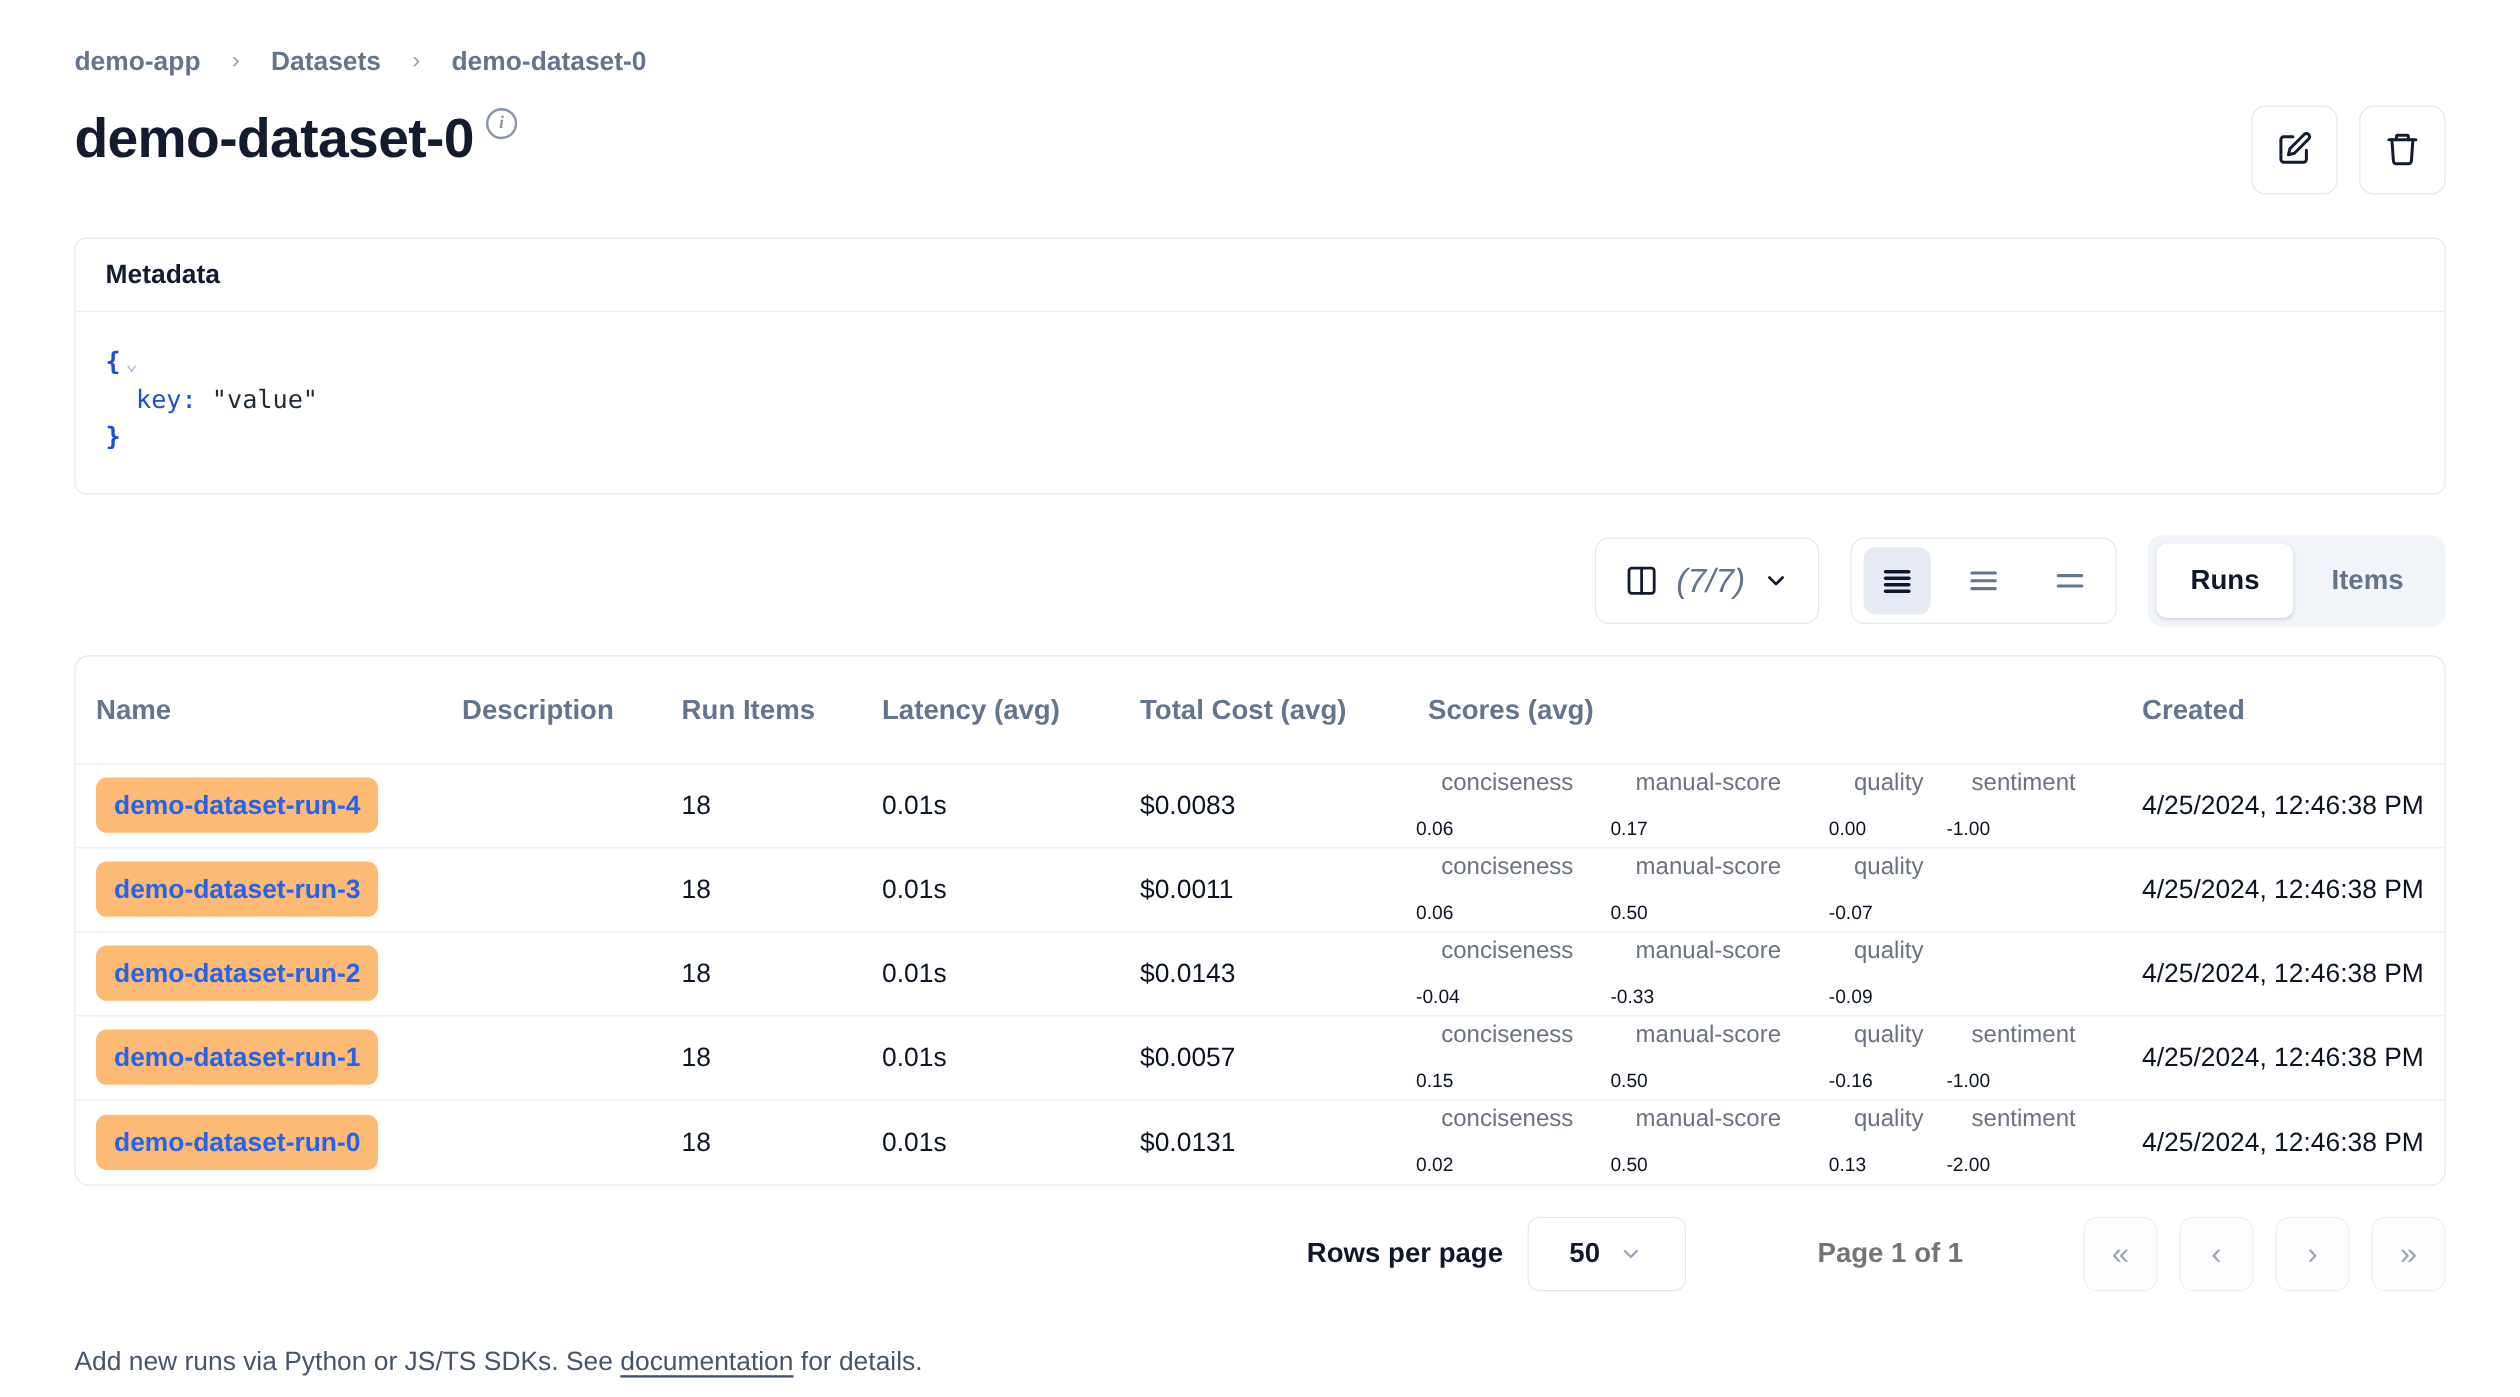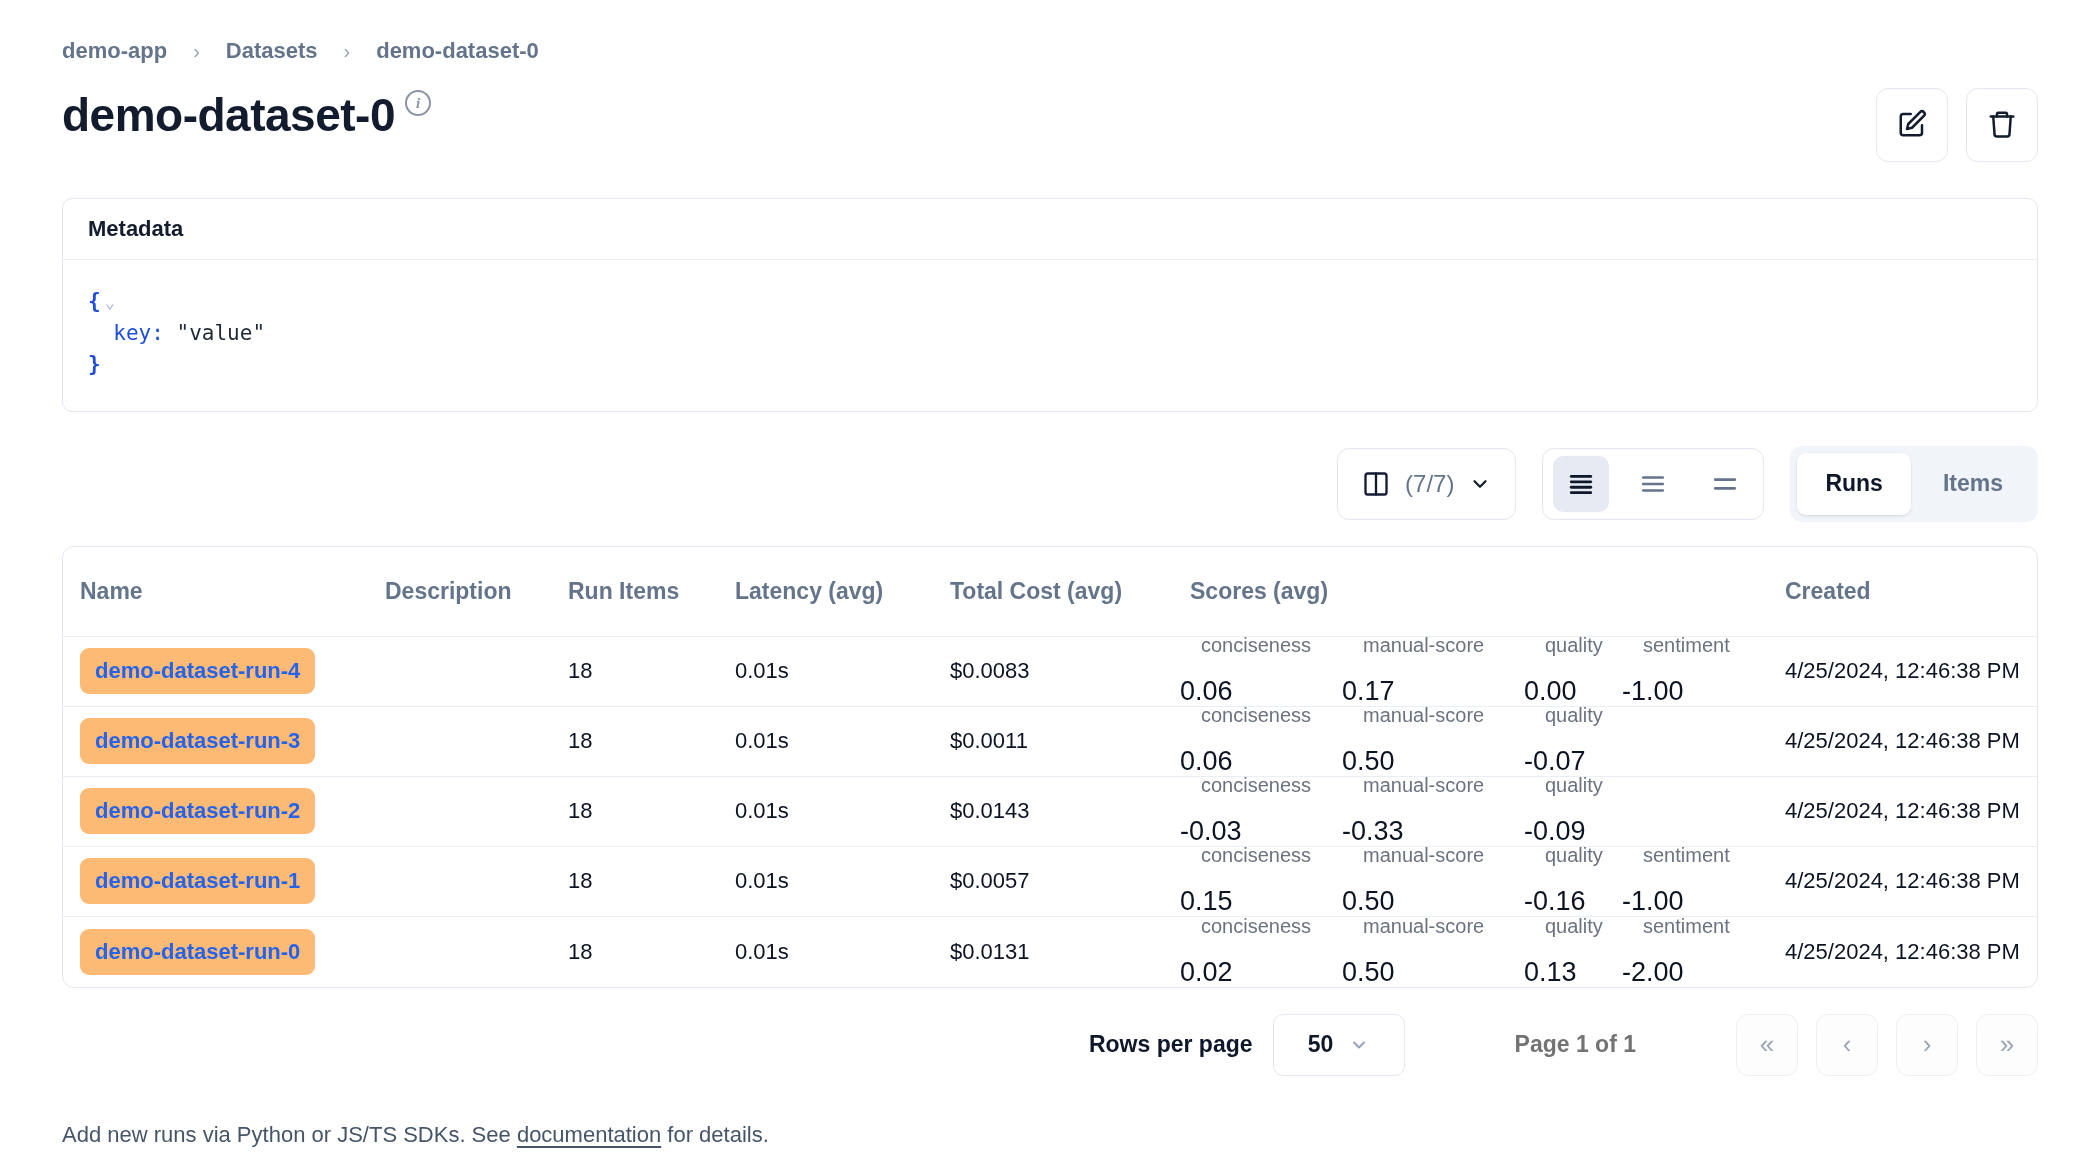--- a/index.html
+++ b/index.html
@@ -33,21 +33,21 @@
     font-size: 21px; line-height: 1.5; color: #1f2937; }
   .json-line { white-space: pre; }
   .json-punct { color: #1d4ed8; font-weight: 600; }
   .json-key { color: #1d4ed8; }
   .json-chevron { color: #a8b6d8; font-size: 17px; margin-left: 4px; }
 
   
   .toolbar { margin-top: 34px; display: flex; justify-content: flex-end; align-items: center; gap: 26px; }
   .col-select { height: 72px; display: flex; align-items: center; gap: 15px; padding: 0 24px;
     background: #fff; border: 1.5px solid #e3e8f0; border-radius: 12px; cursor: pointer; }
-  .col-select .count { font-size: 24px; color: #64748b; }
+  .col-select .count { font-size: 28px; color: #64748b; font-style: italic; }
   .rowheight-group { height: 72px; display: flex; align-items: center; gap: 16px; padding: 0 10px;
     border: 1.5px solid #e3e8f0; border-radius: 12px; background: #fff; }
   .rh-btn { width: 56px; height: 56px; border-radius: 10px; display: flex; align-items: center;
     justify-content: center; cursor: pointer; background: transparent; border: none; }
   .rh-btn.active { background: #e6ebf3; }
   .seg-tabs { height: 76px; background: #f1f4f9; border-radius: 12px; padding: 7px;
     display: flex; align-items: center; gap: 4px; }
   .seg-tab { padding: 0 28px; height: 62px; display: flex; align-items: center; font-size: 23px;
     font-weight: 600; color: #64748b; border-radius: 9px; cursor: pointer; }
   .seg-tab.active { background: #fff; color: #0f172a; box-shadow: 0 1px 3px rgba(15,23,42,.12); }
@@ -69,21 +69,21 @@
   .t-body .t-cell { font-size: 22px; color: #0c1322; }
   .name-pill { display: inline-block; background: #fdba74; color: #2563eb; font-weight: 700;
     font-size: 22px; padding: 10px 15px; border-radius: 9px; cursor: pointer; }
   .scores-cell { display: flex; align-items: center; }
   .score-item { flex: 0 0 auto; padding-right: 8px; }
   .score-0 { width: 162px; }
   .score-1 { width: 182px; }
   .score-2 { width: 98px; }
   .score-3 { width: 153px; }
   .score-label { font-size: 20px; color: #6b7280; line-height: 1.15; margin-left: 21px; }
-  .score-value { font-size: 27px; color: #0c1322; line-height: 1.2; margin-top: 18px; }
+  .score-value { font-size: 16px; color: #0c1322; line-height: 1.2; margin-top: 18px; }
 
   
   .pagination { margin-top: 26px; display: flex; align-items: center; justify-content: flex-end; }
   .rpp-label { font-size: 23px; font-weight: 700; color: #0f172a; }
   .rpp-select { margin-left: 20px; height: 62px; min-width: 132px; border: 1.5px solid #e3e8f0;
     border-radius: 10px; display: flex; align-items: center; justify-content: center; gap: 16px;
     padding: 0 20px; cursor: pointer; }
   .rpp-value { font-size: 23px; font-weight: 600; color: #0f172a; }
   .page-status { font-size: 23px; font-weight: 700; color: #737373; margin-left: 110px; }
   .nav-btns { display: flex; gap: 18px; margin-left: 100px; }
@@ -263,21 +263,21 @@
 
   <div class="t-row">
     <div class="t-cell col-0"><span class="name-pill">demo-dataset-run-2</span></div>
     <div class="t-cell col-1"></div>
     <div class="t-cell col-2">18</div>
     <div class="t-cell col-3">0.01s</div>
     <div class="t-cell col-4">$0.0143</div>
     <div class="t-cell col-5 scores-cell">
   <div class="score-item score-0">
     <div class="score-label">conciseness</div>
-    <div class="score-value">-0.03</div>
+    <div class="score-value">-0.04</div>
   </div>
 
   <div class="score-item score-1">
     <div class="score-label">manual-score</div>
     <div class="score-value">-0.33</div>
   </div>
 
   <div class="score-item score-2">
     <div class="score-label">quality</div>
     <div class="score-value">-0.09</div>

